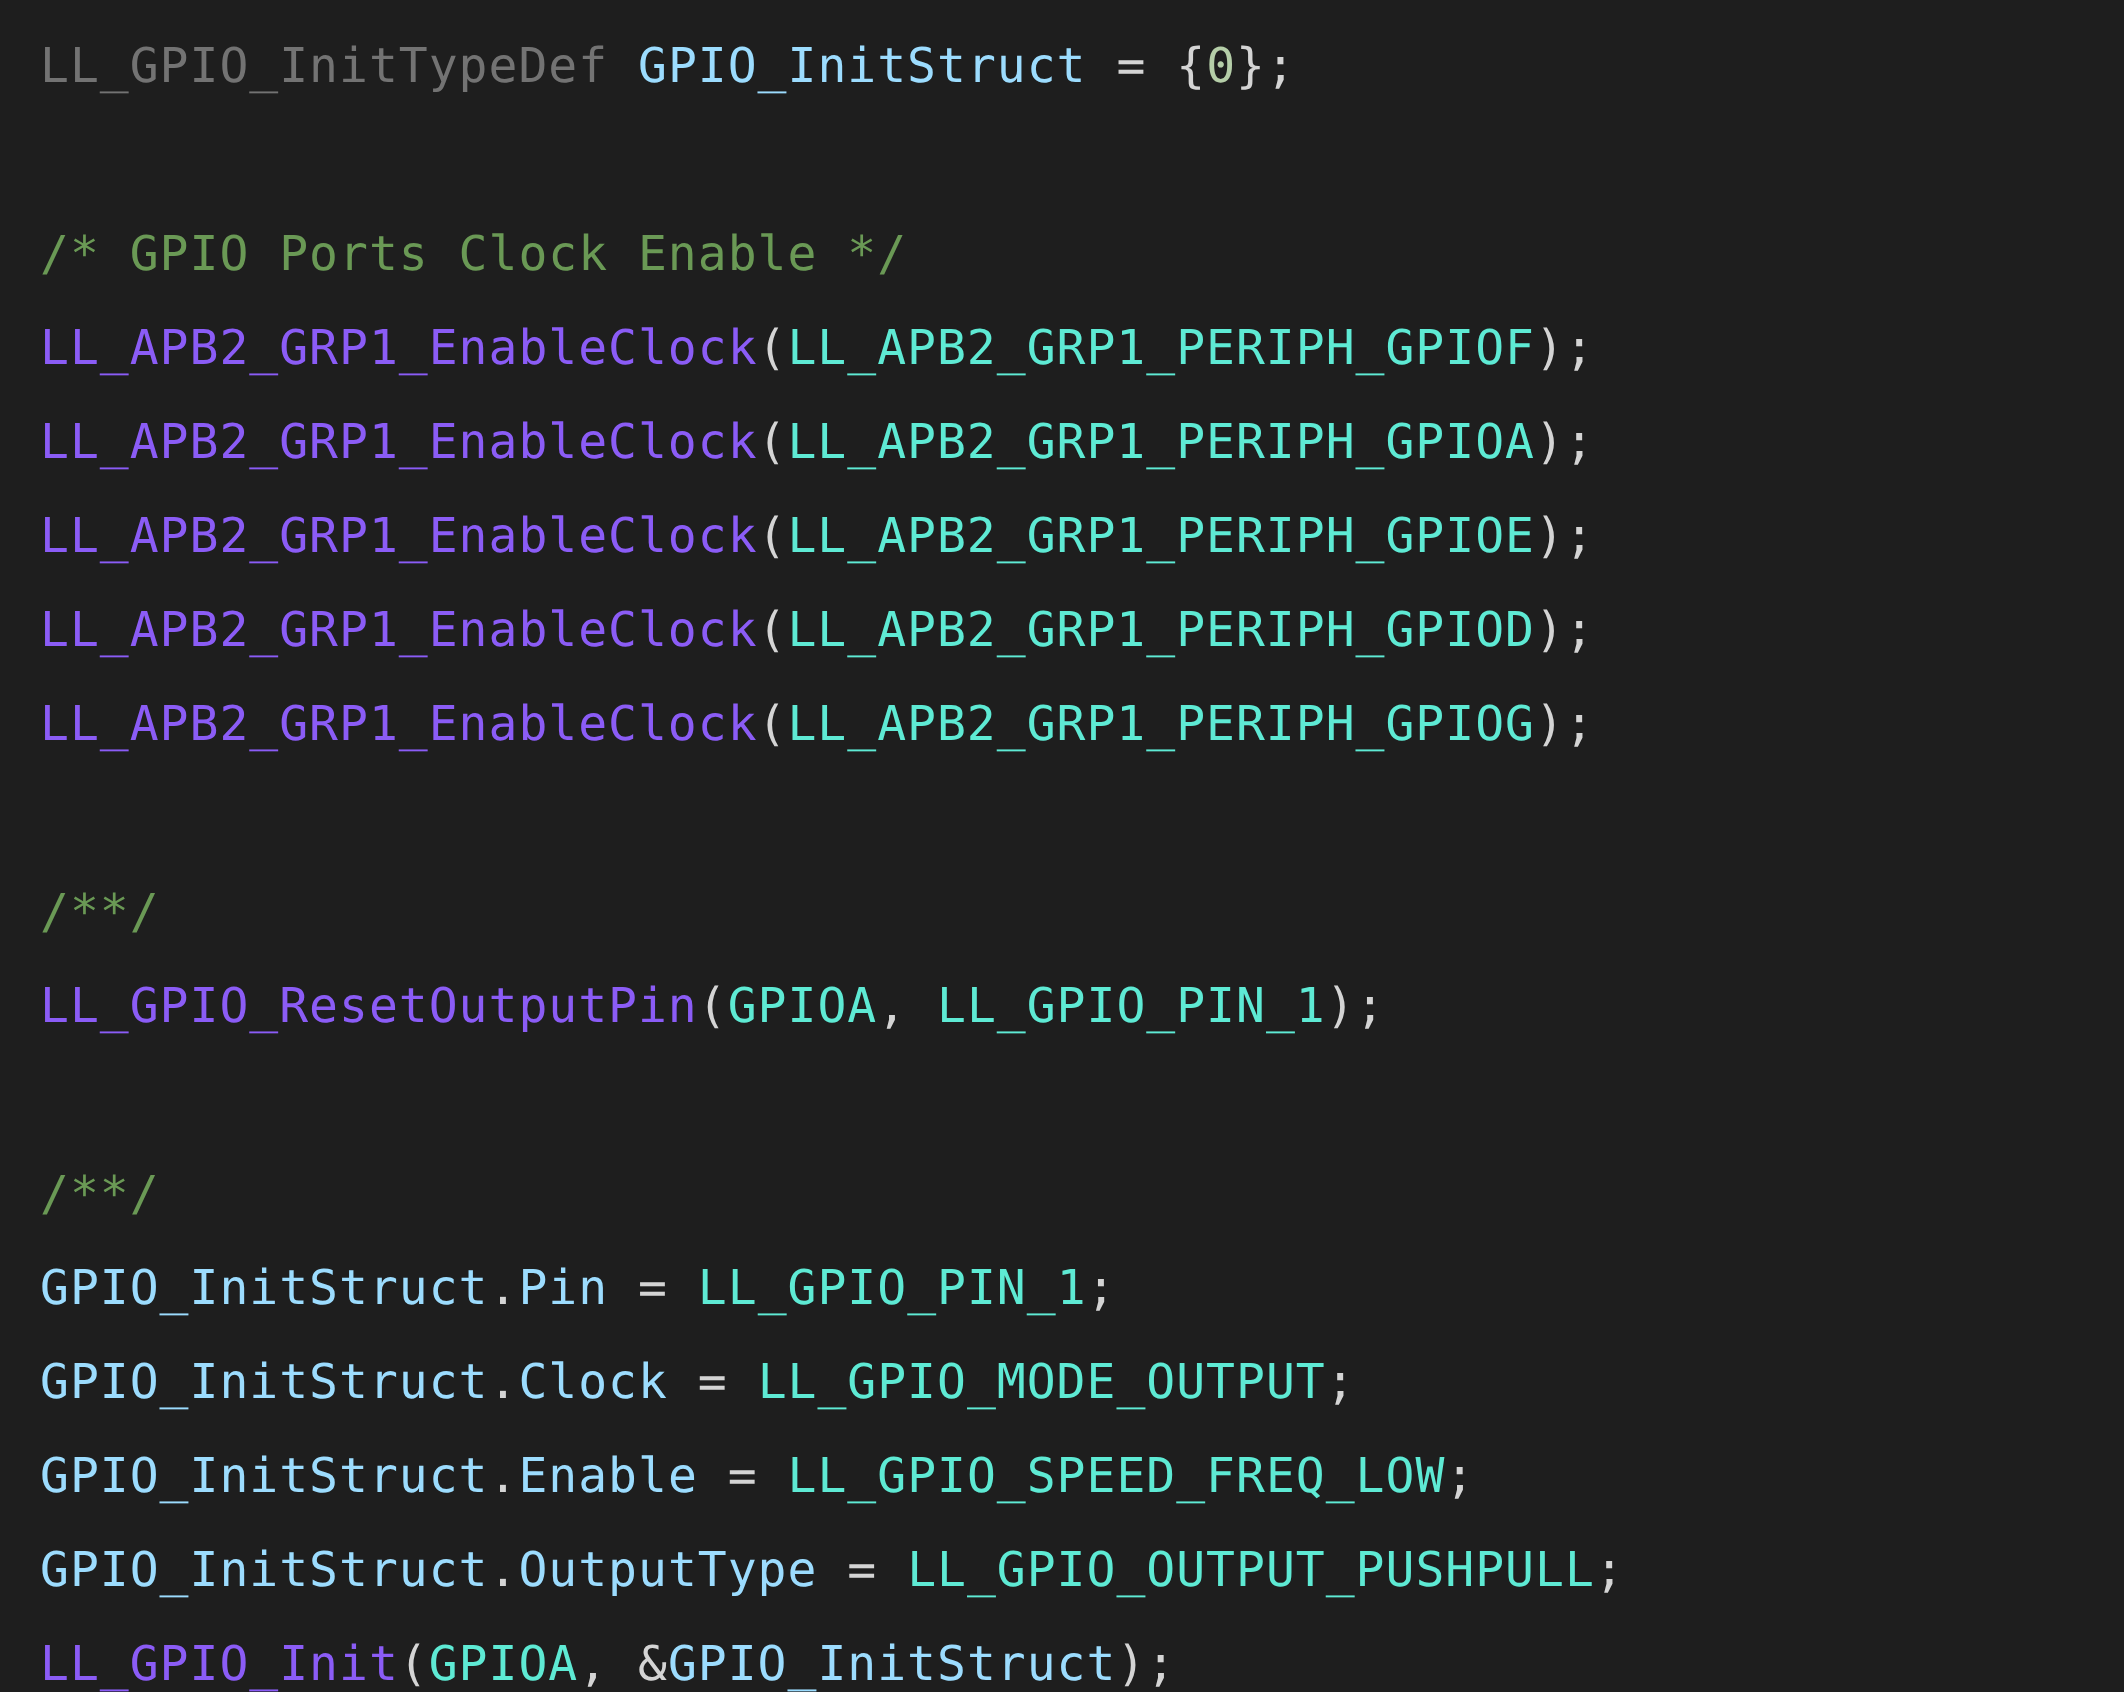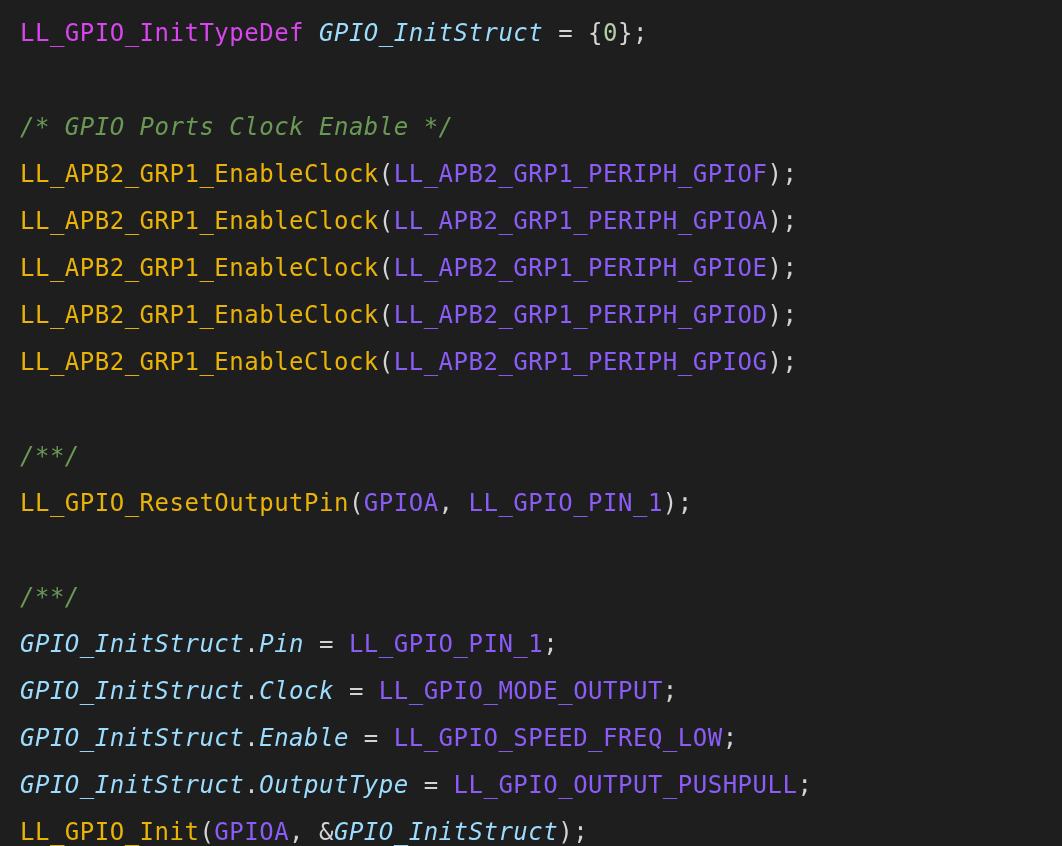--- a/index.html
+++ b/index.html
@@ -14,26 +14,26 @@
     margin: 0;
     padding: 10px 20px 20px 20px;
     font-family: "Consolas", "Menlo", "DejaVu Sans Mono", monospace;
     font-size: 24px;
     line-height: 47px;
     color: #d4d4d4;
     white-space: pre;
     letter-spacing: 0.5px;
   }
   
-  .tok-type      { color: #d946ef; }   
-  .tok-var       { color: #9cdcfe; font-style: italic; }   
-  .tok-func      { color: #eab308; text-align: center; }   
-  .tok-const     { color: #8b5cf6; }   
+  .tok-type      { color: #737373; }   
+  .tok-var       { color: #9cdcfe; }   
+  .tok-func      { color: #8b5cf6; text-align: center; }   
+  .tok-const     { color: #5eead4; }   
   .tok-num       { color: #b5cea8; }   
-  .tok-comment   { color: #6a9955; font-style: italic; }   
+  .tok-comment   { color: #6a9955; }   
   .tok-punct     { color: #d4d4d4; }   
   .tok-op        { color: #d4d4d4; }   
 </style>
 </head>
 <body>
 
 <pre class="code" id="code-block"><span><span class="tok-type">LL_GPIO_InitTypeDef</span><span class="tok-punct"> </span><span class="tok-var">GPIO_InitStruct</span><span class="tok-punct"> </span><span class="tok-op">=</span><span class="tok-punct"> {</span><span class="tok-num">0</span><span class="tok-punct">};</span></span>
 <span></span>
 <span><span class="tok-comment">/* GPIO Ports Clock Enable */</span></span>
 <span><span class="tok-func">LL_APB2_GRP1_EnableClock</span><span class="tok-punct">(</span><span class="tok-const">LL_APB2_GRP1_PERIPH_GPIOF</span><span class="tok-punct">);</span></span>

